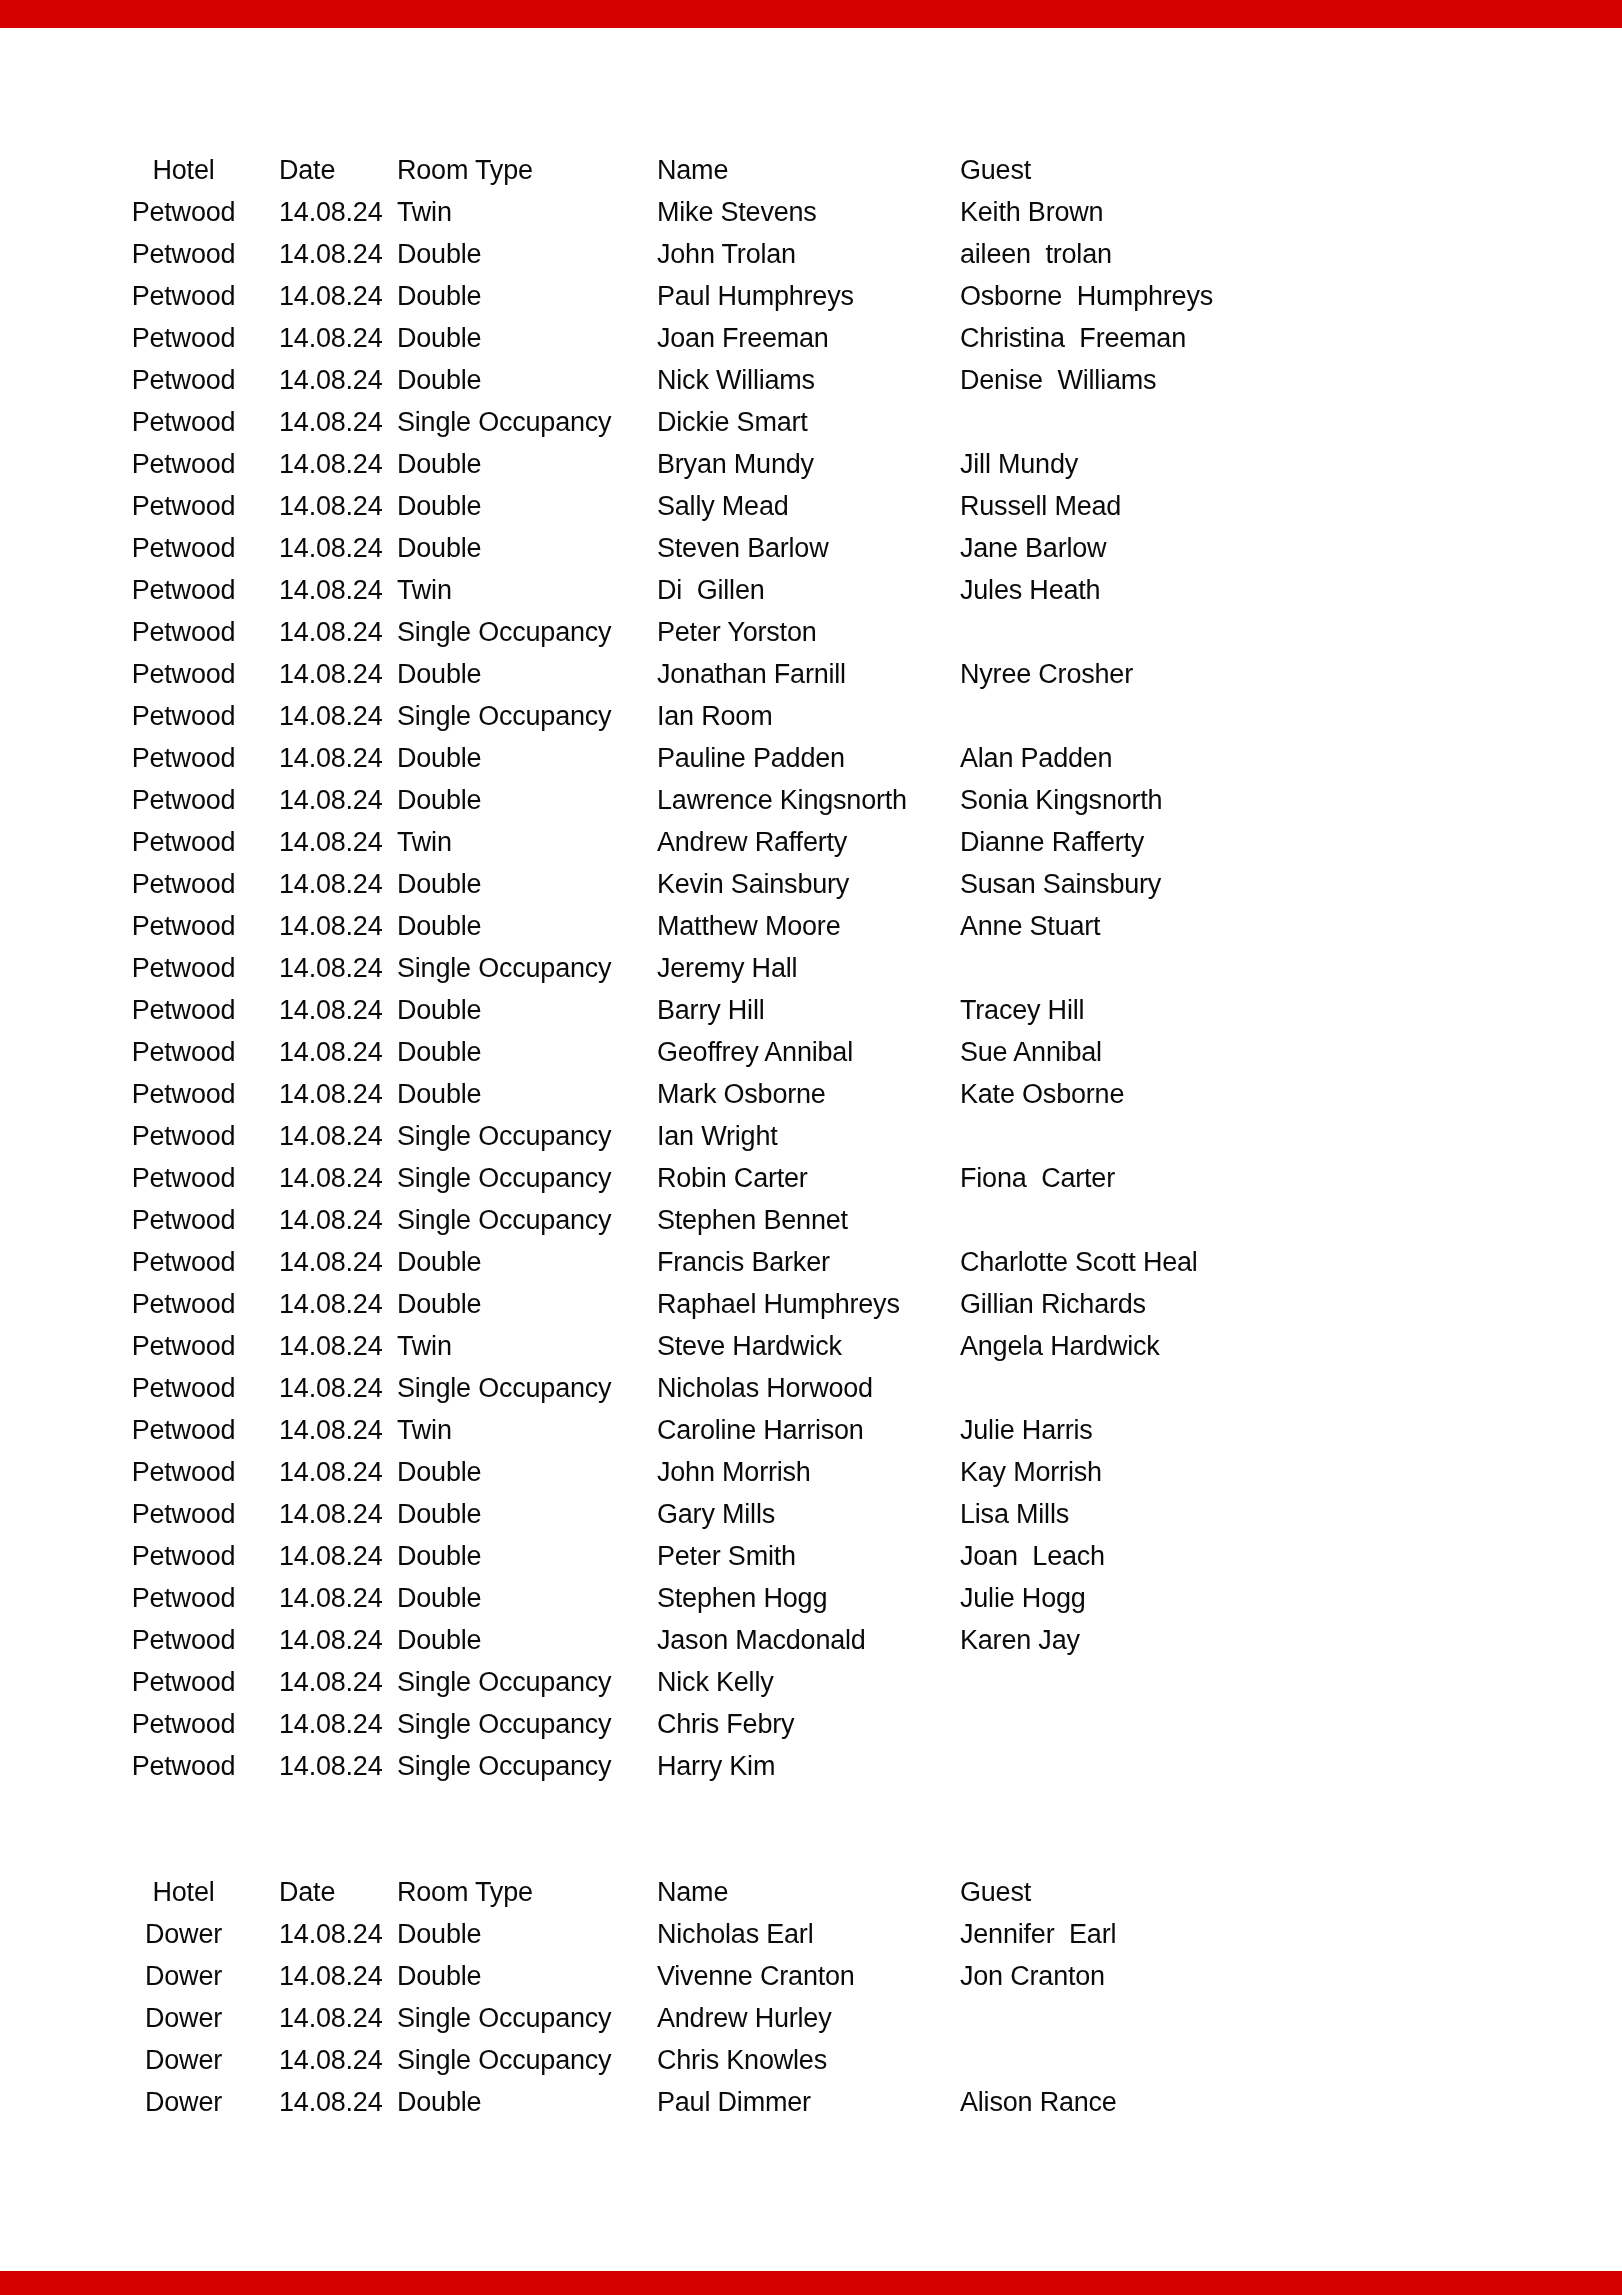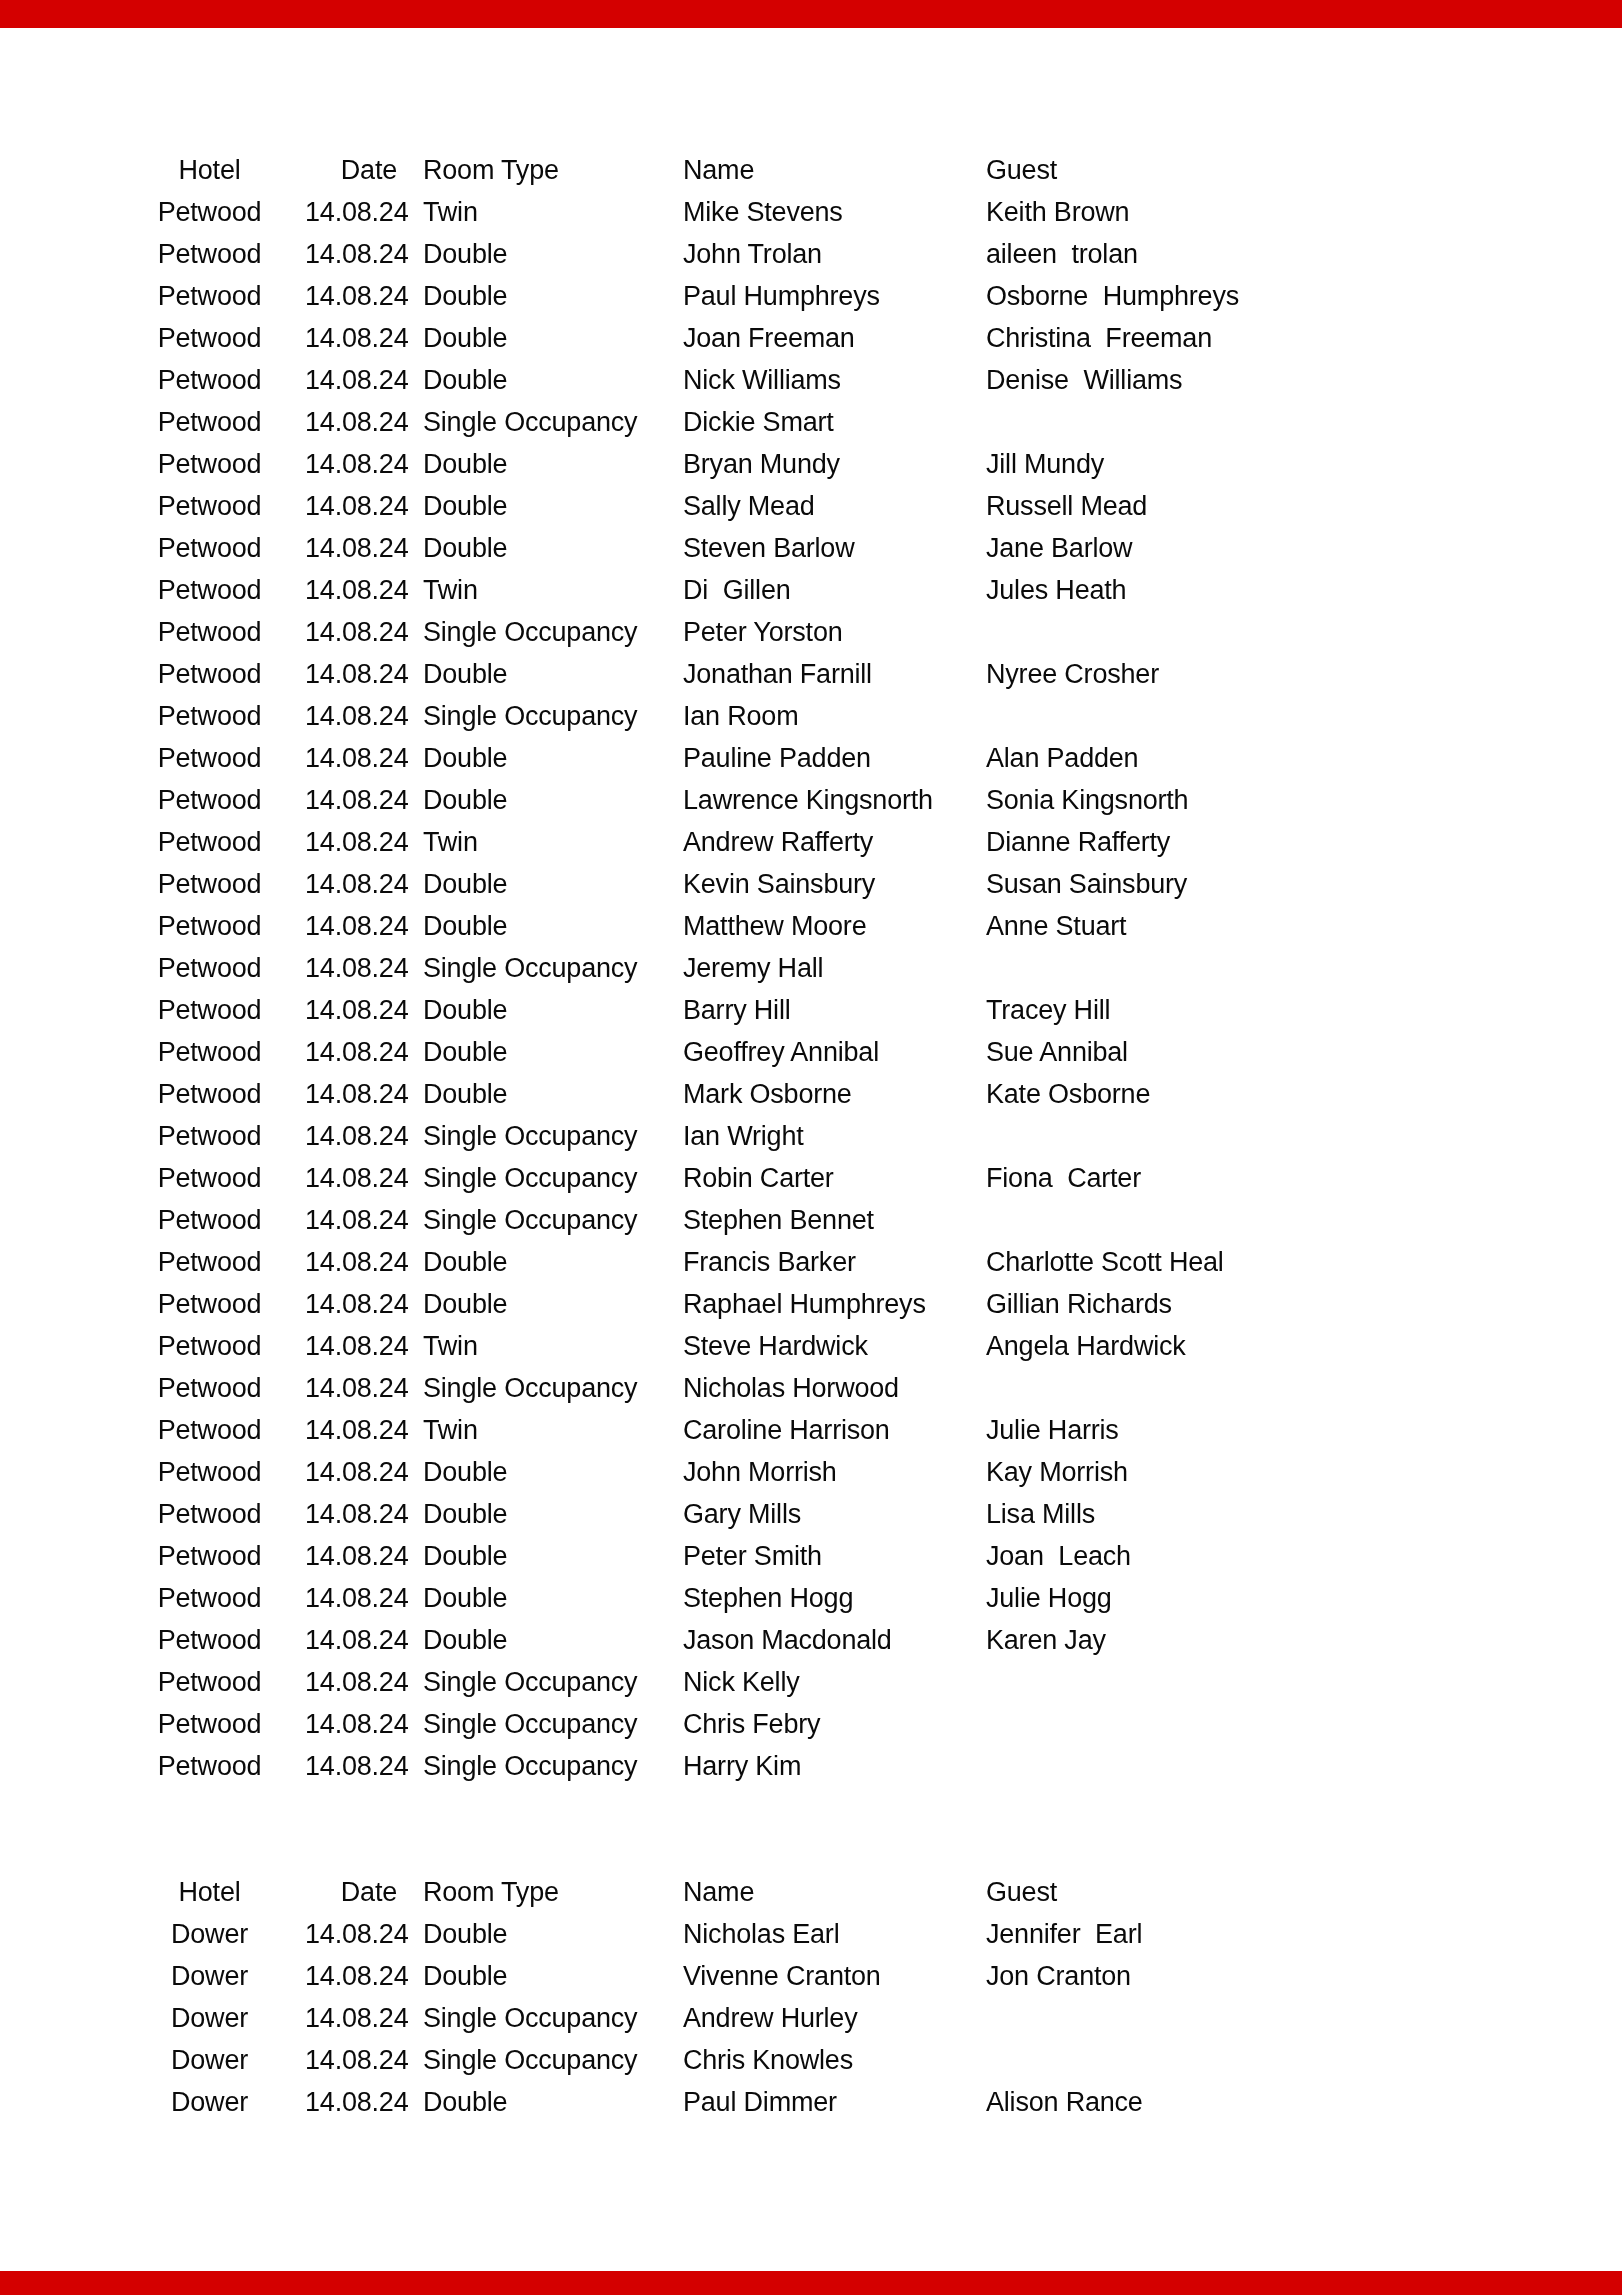--- a/index.html
+++ b/index.html
@@ -22,30 +22,30 @@
   .break-bar.top { top: 0; height: 28px; }
   .break-bar.bottom { bottom: 0; height: 24px; }
 
   .booking-table { position: absolute; left: 0; width: 1623px; }
   .booking-table.t0 { top: 149px; }
   .booking-table.t1 { top: 1871px; }
 
   .trow {
     display: grid;
     grid-template-columns: 191px 118px 260px 303px 454px;
-    padding-left: 114px;
+    padding-left: 88px;
     height: 42px;
     align-items: center;
     font-size: 27px;
     letter-spacing: -0.2px;
     white-space: pre; 
   }
   .cell { display: block; overflow: visible; }
   .cell.hotel { text-align: center; }
-  .cell.date  { text-align: right; padding-right: 26px; }
+  .cell.date  { text-align: left; padding-right: 26px; }
   .cell.room_type, .cell.name, .cell.guest { text-align: left; }
 </style>
 </head>
 <body style="background: rgb(255, 255, 255); color: rgb(10, 10, 10);">
 
 <div class="page">
   <div class="break-bar top" style="background: rgb(212, 0, 0);"></div>
   <div id="tables-root">
       <section class="booking-table t0">
         <div class="trow header"><span class="cell hotel">Hotel</span><span class="cell date">Date</span><span class="cell room_type">Room Type</span><span class="cell name">Name</span><span class="cell guest">Guest</span></div>

